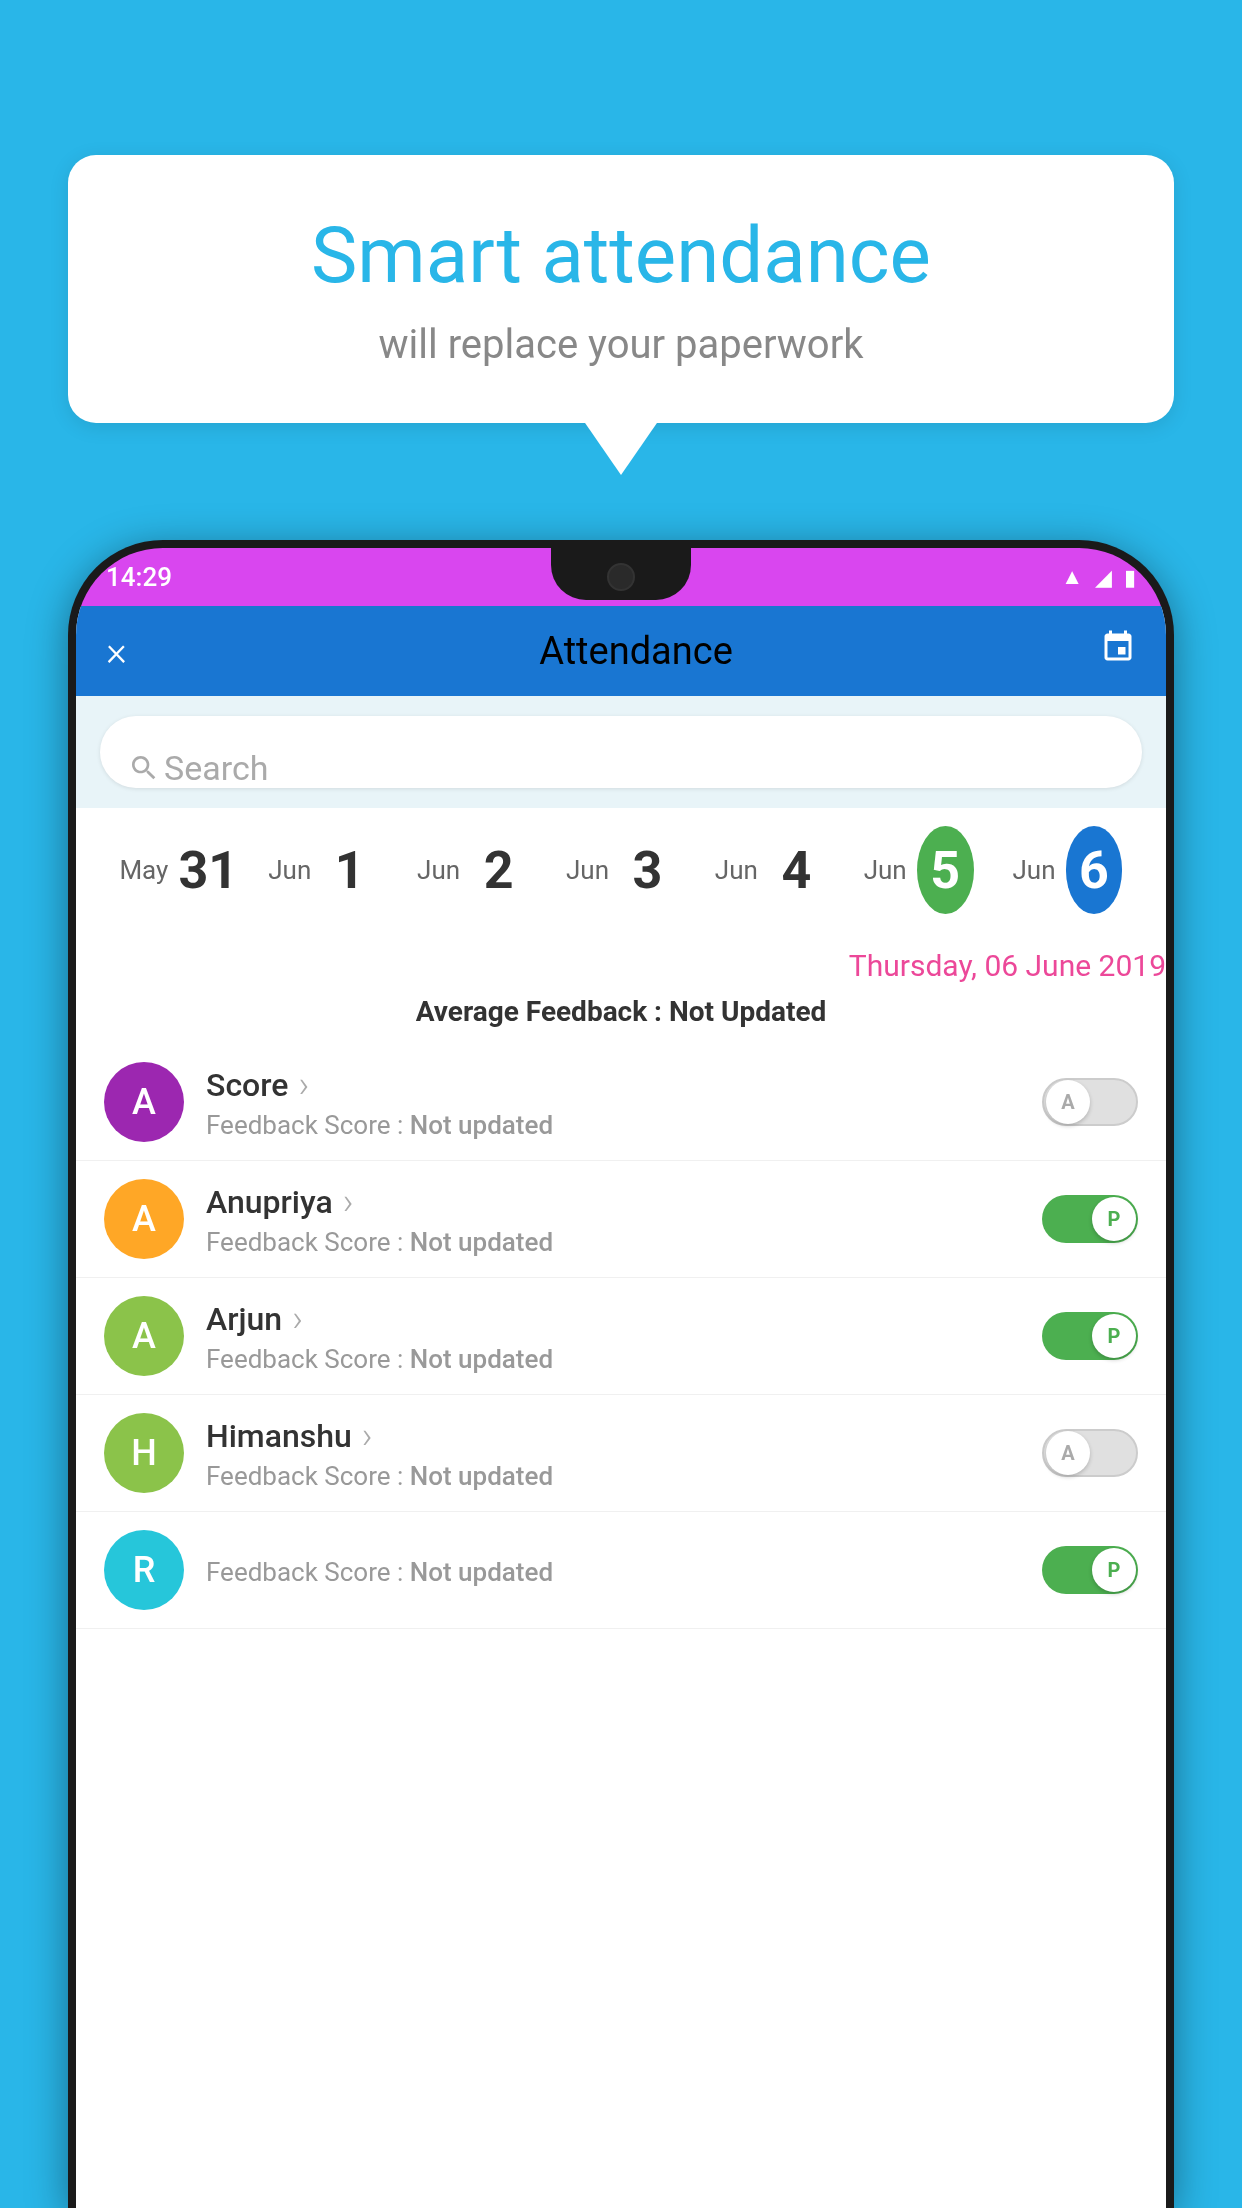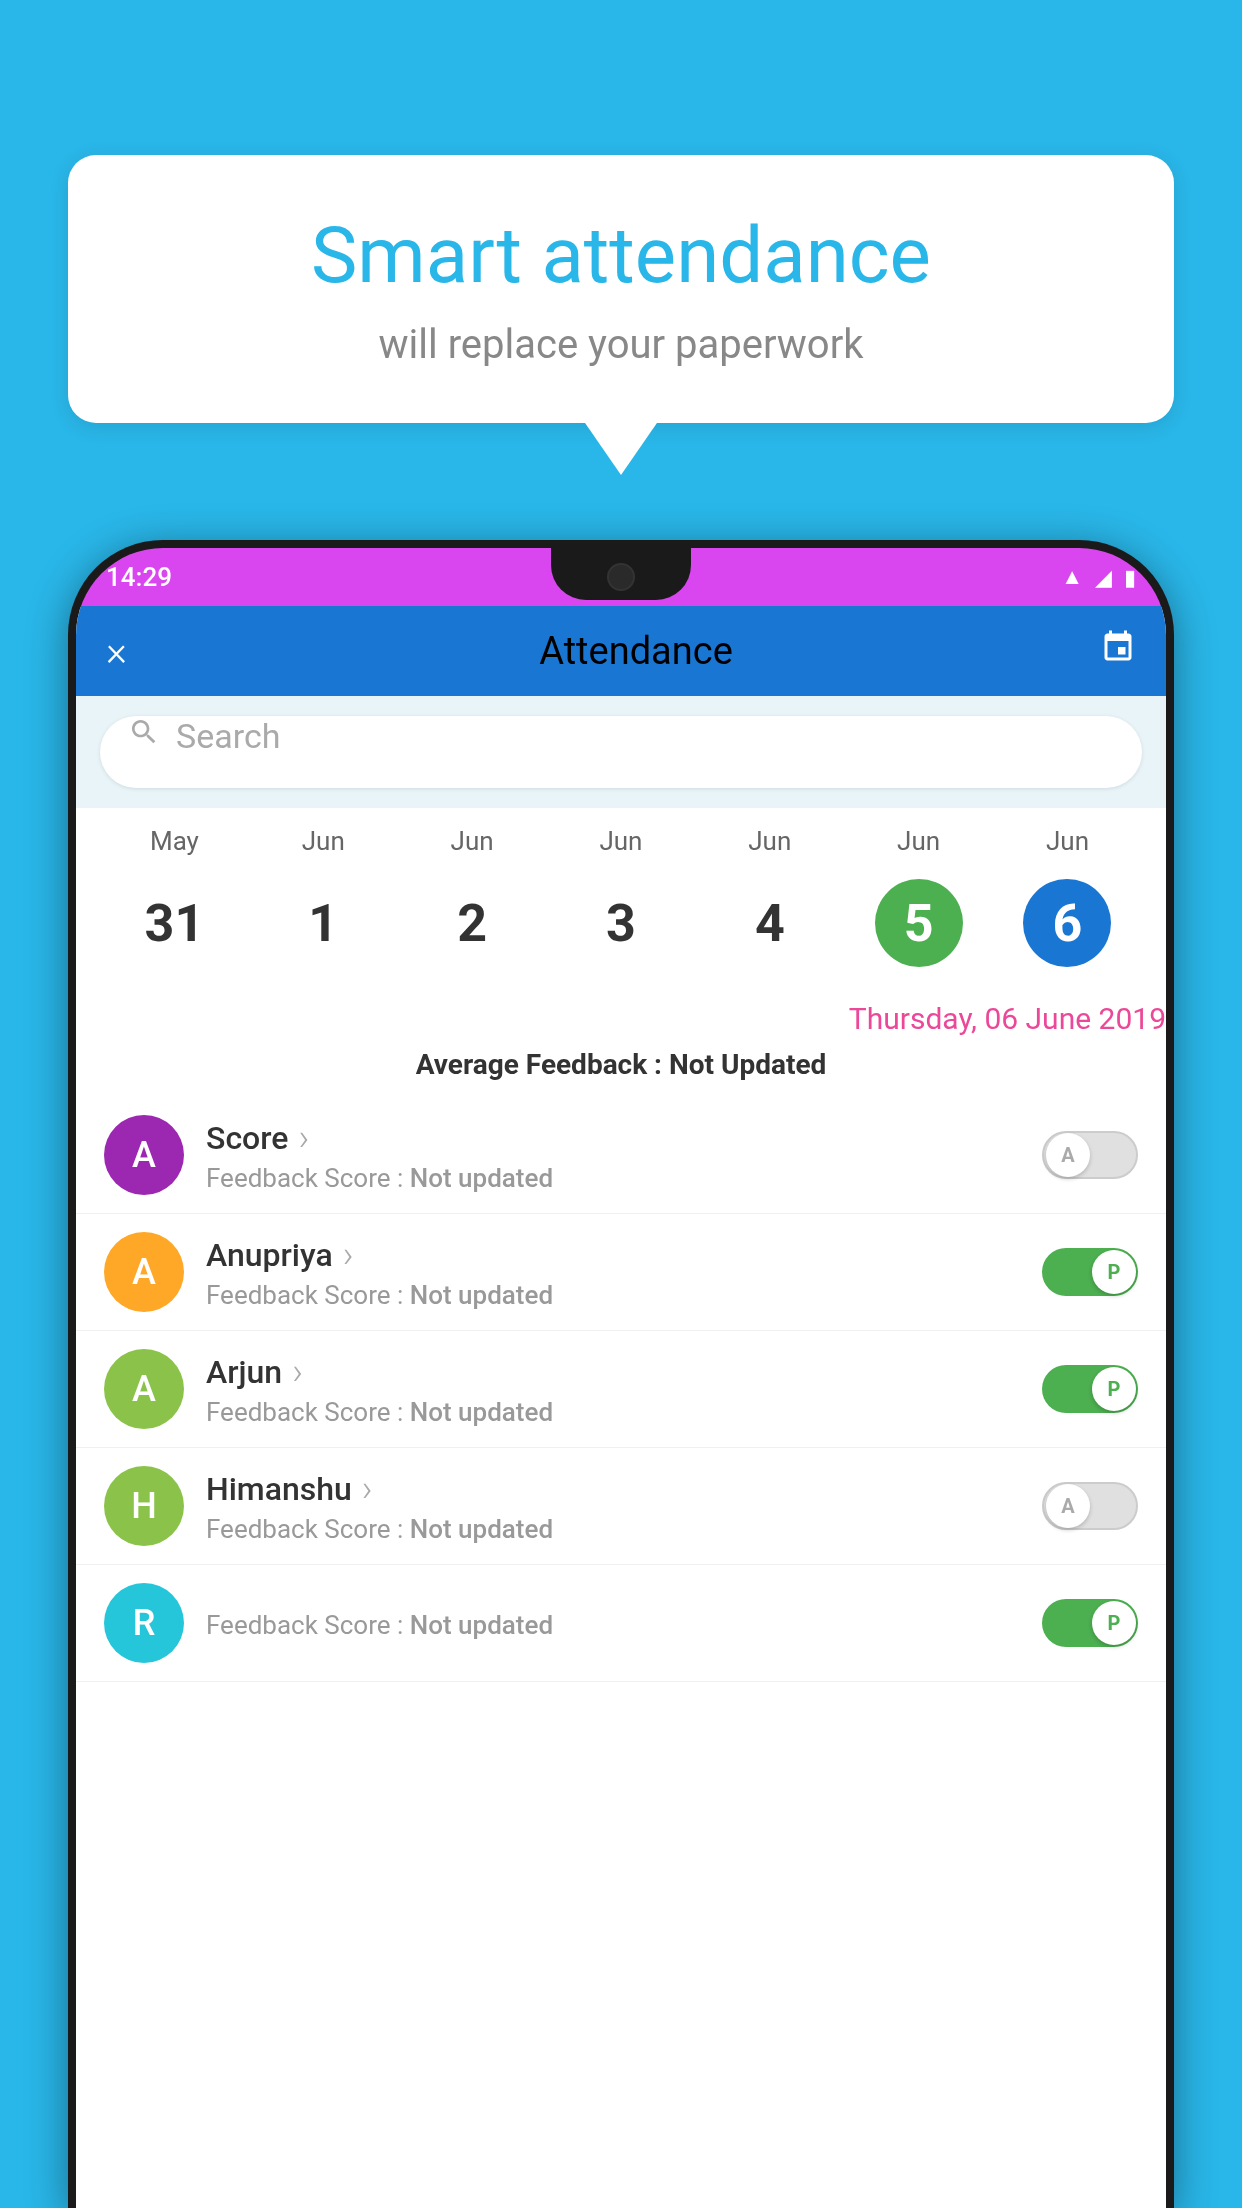--- a/index.html
+++ b/index.html
@@ -187,23 +187,23 @@
       padding: 20px 24px;
       background: #e8f4f8;
       flex-shrink: 0;
     }
 
     .search-bar {
       background: white;
       border-radius: 40px;
       height: 72px;
       display: flex;
-      align-items: flex-start;
+      align-items: flex-end;
       padding: 0 28px;
-      gap: 16px;
+      gap: 4px;
       box-shadow: 0 1px 4px rgba(0,0,0,0.1);
     }
 
     .search-text {
       font-size: 34px;
       color: #aaa;
     }
 
     
     .calendar-strip {
@@ -213,23 +213,23 @@
 
     .calendar-days {
       display: flex;
       justify-content: space-around;
       align-items: flex-end;
       margin-bottom: 8px;
     }
 
     .cal-day {
       display: flex;
-      flex-direction: column;
-      align-items: center;
-      gap: 23px;
+      flex-direction: row;
+      align-items: center;
+      gap: 10px;
       width: 110px;
     }
 
     .cal-month {
       font-size: 26px;
       color: #666;
     }
 
     .cal-num {
       font-size: 52px;

